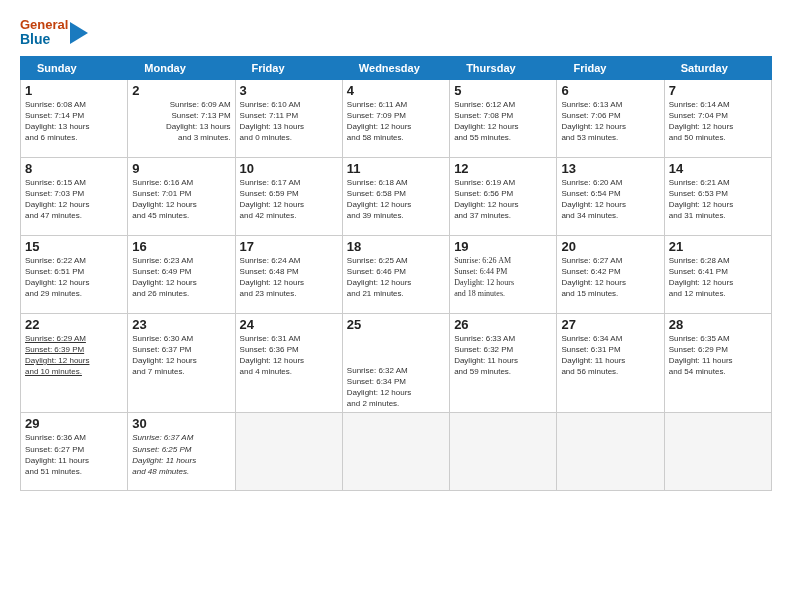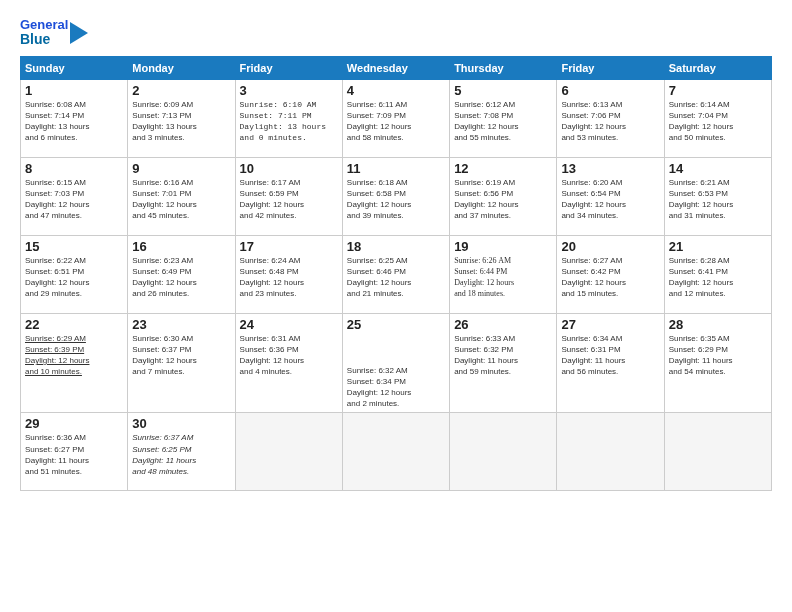--- a/index.html
+++ b/index.html
@@ -42,21 +42,21 @@
     table {
       width: 100%;
       border-collapse: collapse;
       table-layout: fixed;
     }
     th {
       background: #1a7abf;
       color: #fff;
       font-size: 11px;
       font-weight: bold;
-      padding: 5px 4px;
+      padding: 5px 16px;
       text-align: left;
       border: 1px solid #1a7abf;
     }
     td {
       border: 1px solid #ccc;
       vertical-align: top;
       padding: 3px 4px;
       font-size: 8.5px;
       color: #333;
       height: 78px;
@@ -79,21 +79,21 @@
     }
   </style>
 </head>
 <body>
 
 <div class="page">
   <div class="header">
     <div class="logo">
   <div style="display:flex;align-items:center;gap:2px">
     <div style="display:flex;flex-direction:column;align-items:flex-start">
-      <span style="font-size:13px;font-weight:bold;color:#1d4ed8;line-height:1.1">General</span>
+      <span style="font-size:13px;font-weight:bold;color:#c2410c;line-height:1.1">General</span>
       <span style="font-size:14px;font-weight:bold;color:#0369a1;line-height:1.1">Blue</span>
     </div>
     <svg width="18" height="22" viewBox="0 0 18 22">
       <polygon points="0,0 18,11 0,22" fill="#1a7abf"></polygon>
     </svg>
   </div>
 </div>
     <div class="title-block">
       <div class="month-title"></div>
       <div class="subtitle"></div>
@@ -116,28 +116,28 @@
     <tr>
           <td>
             <span class="day-num">1</span>
             <div class="day-info" style="white-space: pre-line;">Sunrise: 6:08 AM
 Sunset: 7:14 PM
 Daylight: 13 hours
 and 6 minutes.</div>
           </td>
           <td>
             <span class="day-num">2</span>
-            <div class="day-info" style="white-space: pre-line;">Sunrise: 6:09 AM
+            <div class="day-info" style="white-space: pre-line; text-align: right;">Sunrise: 6:09 AM
 Sunset: 7:13 PM
 Daylight: 13 hours
 and 3 minutes.</div>
           </td>
           <td>
             <span class="day-num">3</span>
-            <div class="day-info" style="white-space: pre-line; font-family: Liberation Mono, monospace;">Sunrise: 6:10 AM
+            <div class="day-info" style="white-space: pre-line;">Sunrise: 6:10 AM
 Sunset: 7:11 PM
 Daylight: 13 hours
 and 0 minutes.</div>
           </td>
           <td>
             <span class="day-num">4</span>
             <div class="day-info" style="white-space: pre-line;">Sunrise: 6:11 AM
 Sunset: 7:09 PM
 Daylight: 12 hours
 and 58 minutes.</div>

